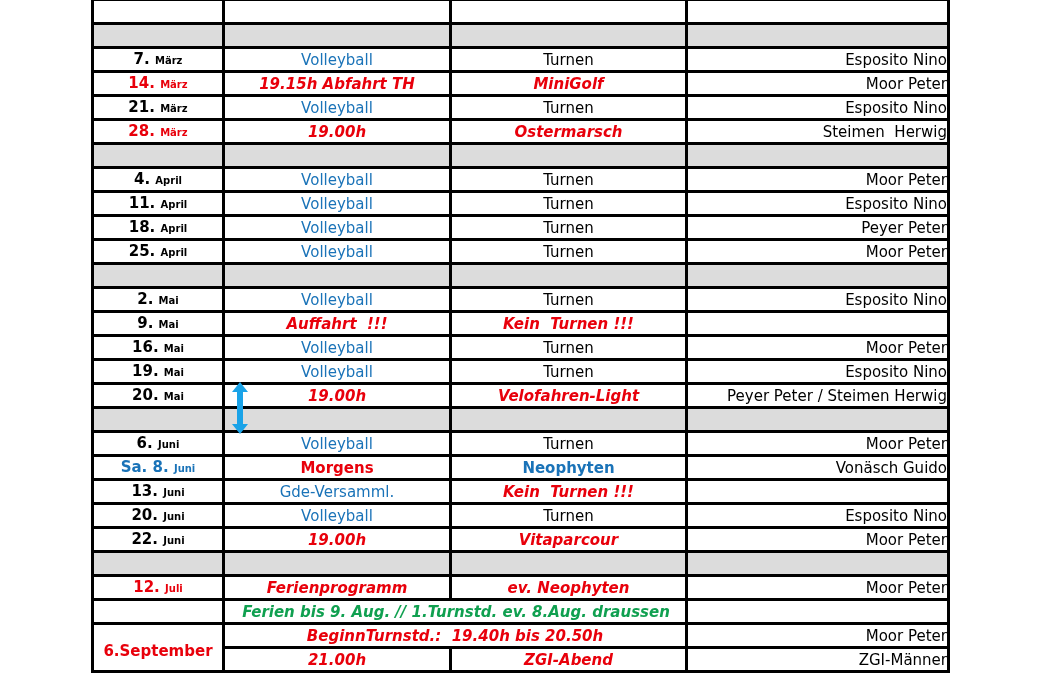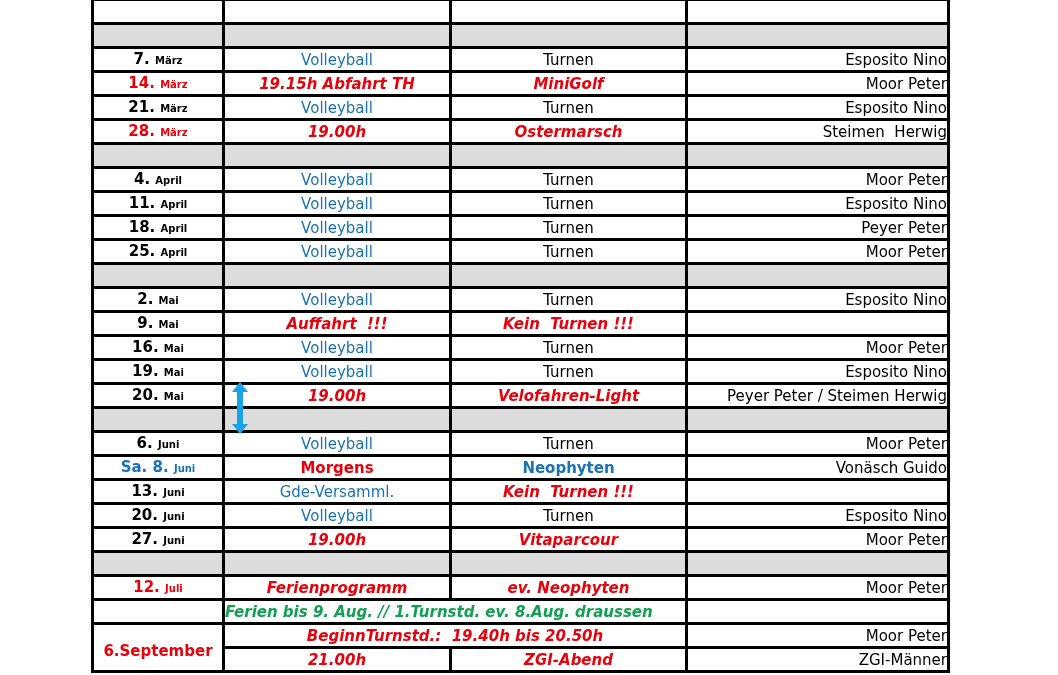--- a/index.html
+++ b/index.html
@@ -169,41 +169,41 @@
       <td class="act red ibold small" style="white-space:pre">Kein  Turnen !!!</td>
       <td class="person"></td>
     </tr>
     <tr class="r">
       <td class="date black"><span>20.</span> <span class="mon">Juni</span></td>
       <td class="act blue">Volleyball</td>
       <td class="act black">Turnen</td>
       <td class="person">Esposito Nino</td>
     </tr>
     <tr class="r">
-      <td class="date black"><span>27.</span> <span class="mon">Juni</span></td>
+      <td class="date black"><span>22.</span> <span class="mon">Juni</span></td>
       <td class="act red ibold big">19.00h</td>
       <td class="act red ibold big">Vitaparcour</td>
       <td class="person">Moor Peter</td>
     </tr>
     <tr class="sep">
         <td></td>
         <td></td>
         <td></td>
         <td></td>
       </tr>
 
     <tr class="r">
       <td class="date red"><span>12.</span> <span class="mon">Juli</span></td>
       <td class="act red ibold">Ferienprogramm</td>
       <td class="act red ibold">ev. Neophyten</td>
       <td class="person">Moor Peter</td>
     </tr>
     <tr class="tall">
       <td></td>
-      <td colspan="2" class="act green ibold" style="text-align:left; direction:rtl;"><span style="direction:ltr; unicode-bidi:bidi-override; display:inline-block; margin-right:-2px;">Ferien bis 9. Aug. // 1.Turnstd. ev. 8.Aug. draussen</span></td>
+      <td colspan="2" class="act green ibold" style="text-align:center; direction:rtl;"><span style="direction:ltr; unicode-bidi:bidi-override; display:inline-block; margin-right:-2px;">Ferien bis 9. Aug. // 1.Turnstd. ev. 8.Aug. draussen</span></td>
       <td class="person"></td>
     </tr>
 
     <tr class="r">
       <td rowspan="2" class="date red" style="padding-top:6px !important">6.September</td>
       <td colspan="2" class="act red ibold" style="white-space:pre">BeginnTurnstd.:  19.40h bis 20.50h</td>
       <td class="person">Moor Peter</td>
     </tr>
     <tr class="r">
       <td class="act red ibold big">21.00h</td>

